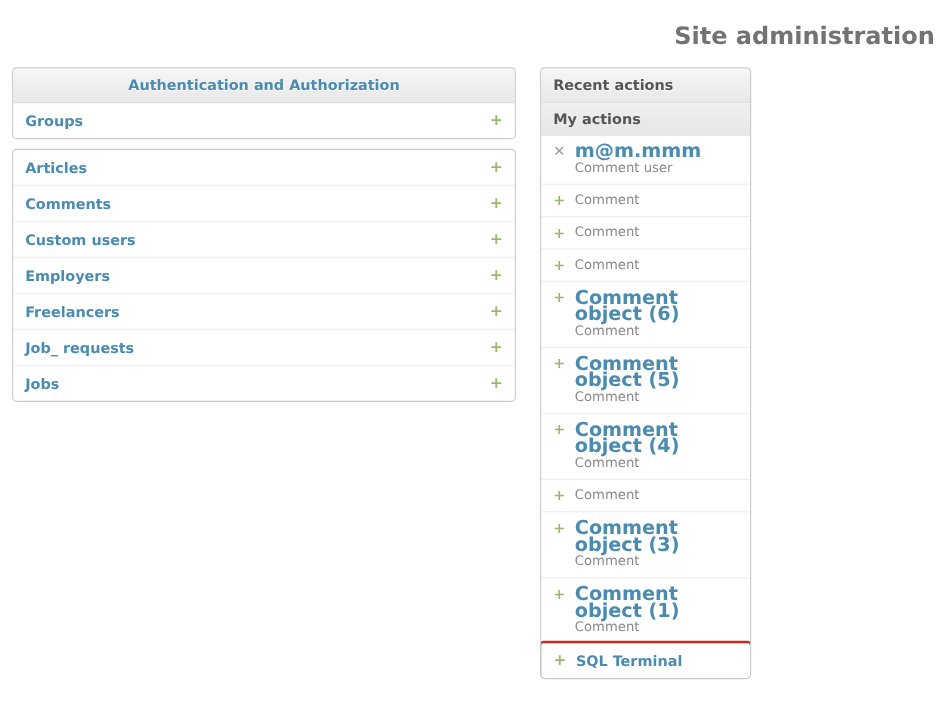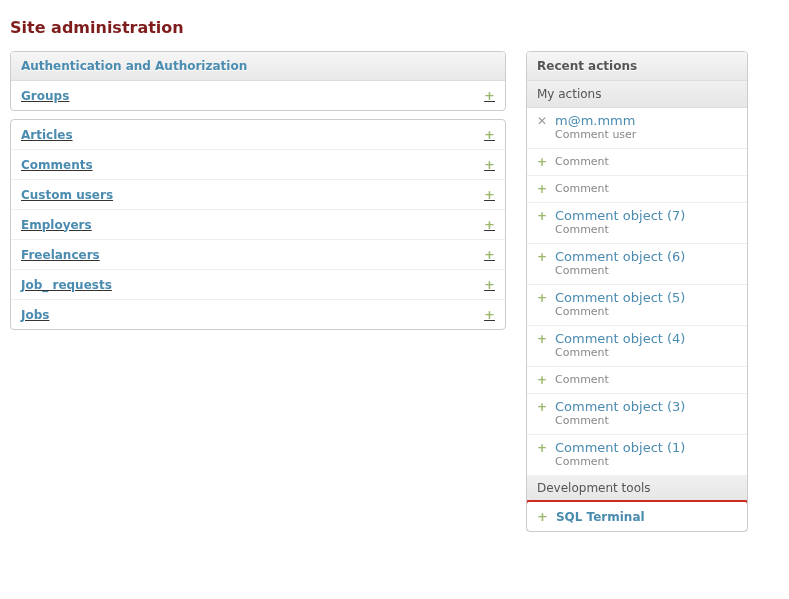--- a/index.html
+++ b/index.html
@@ -6,28 +6,29 @@
   body {
     font-family: "Lucida Grande", "DejaVu Sans", "Bitstream Vera Sans", Verdana, Arial, sans-serif;
     font-size: 12px;
     color: #333;
     background: #fff;
     width: 789px;
     height: 599px;
   }
   .container { padding: 10px; }
   h1.page-title {
-    font-size: 16px;
-    font-weight: bold;
-    color: #7f1d1d;
+    font-size: 20px;
+    font-weight: bold;
+    color: #737373;
     margin: 8px 0 14px 0;
+    text-align: right;
   }
   .layout { display: flex; gap: 20px; align-items: flex-start; }
-  .left-col { width: 496px; }
-  .right-col { width: 222px; }
+  .left-col { width: 420px; text-align: center; }
+  .right-col { width: 176px; }
   .module {
     border: 1px solid #ccc;
     border-radius: 4px;
     margin-bottom: 8px;
     overflow: hidden;
   }
   .mod-header {
     background: linear-gradient(#f6f6f6, #e8e8e8);
     border-bottom: 1px solid #ddd;
     padding: 7px 10px;
@@ -38,40 +39,39 @@
   }
   .mod-header.dark {
     color: #555;
   }
   .row {
     display: flex;
     justify-content: space-between;
     align-items: center;
     padding: 7px 10px;
     border-bottom: 1px solid #eee;
-    text-decoration: underline;
   }
   .row:last-child { border-bottom: none; }
   .row a.link {
     color: #4a8bb0;
     text-decoration: none;
     font-weight: bold;
     font-size: 12px;
   }
   .row .plus {
     color: #9ab86c;
     font-weight: bold;
     font-size: 13px;
     cursor: pointer;
   }
   .sub-header {
     background: linear-gradient(#f0f0f0, #e6e6e6);
     padding: 6px 10px;
     font-size: 12px;
-    font-weight: normal;
+    font-weight: bold;
     color: #555;
     border-bottom: 1px solid #ddd;
   }
   .action-item {
     display: flex;
     align-items: flex-start;
     gap: 8px;
     padding: 6px 10px;
     border-bottom: 1px solid #eee;
   }
@@ -81,22 +81,22 @@
     flex-shrink: 0;
     font-size: 12px;
     line-height: 14px;
     text-align: center;
   }
   .action-icon.delete { color: #999; }
   .action-icon.add { color: #9ab86c; font-weight: bold; }
   .action-body { flex: 1; }
   .action-title {
     color: #4a8bb0;
-    font-weight: normal;
-    font-size: 13px;
+    font-weight: bold;
+    font-size: 16px;
     text-decoration: none;
     display: block;
     line-height: 14px;
   }
   .action-type {
     color: #888;
     font-size: 11px;
     line-height: 14px;
   }
   .highlight-box {
@@ -189,21 +189,20 @@
             </div>
             <div class="action-item">
               <span class="action-icon add">+</span>
               <div class="action-body">
                 <div class="action-type">Comment</div>
               </div>
             </div>
             <div class="action-item">
               <span class="action-icon add">+</span>
               <div class="action-body">
-                <a href="#" class="action-title">Comment object (7)</a>
                 <div class="action-type">Comment</div>
               </div>
             </div>
             <div class="action-item">
               <span class="action-icon add">+</span>
               <div class="action-body">
                 <a href="#" class="action-title">Comment object (6)</a>
                 <div class="action-type">Comment</div>
               </div>
             </div>
@@ -235,21 +234,20 @@
               </div>
             </div>
             <div class="action-item">
               <span class="action-icon add">+</span>
               <div class="action-body">
                 <a href="#" class="action-title">Comment object (1)</a>
                 <div class="action-type">Comment</div>
               </div>
             </div>
           </div>
-        <div class="sub-header">Development tools</div>
         <div id="dev-tools-list">
             <div class="highlight-box">
               <div class="dev-row">
                 <span class="plus2">+</span>
                 <a href="#">SQL Terminal</a>
               </div>
             </div>
           </div>
       </div>
     </div>

